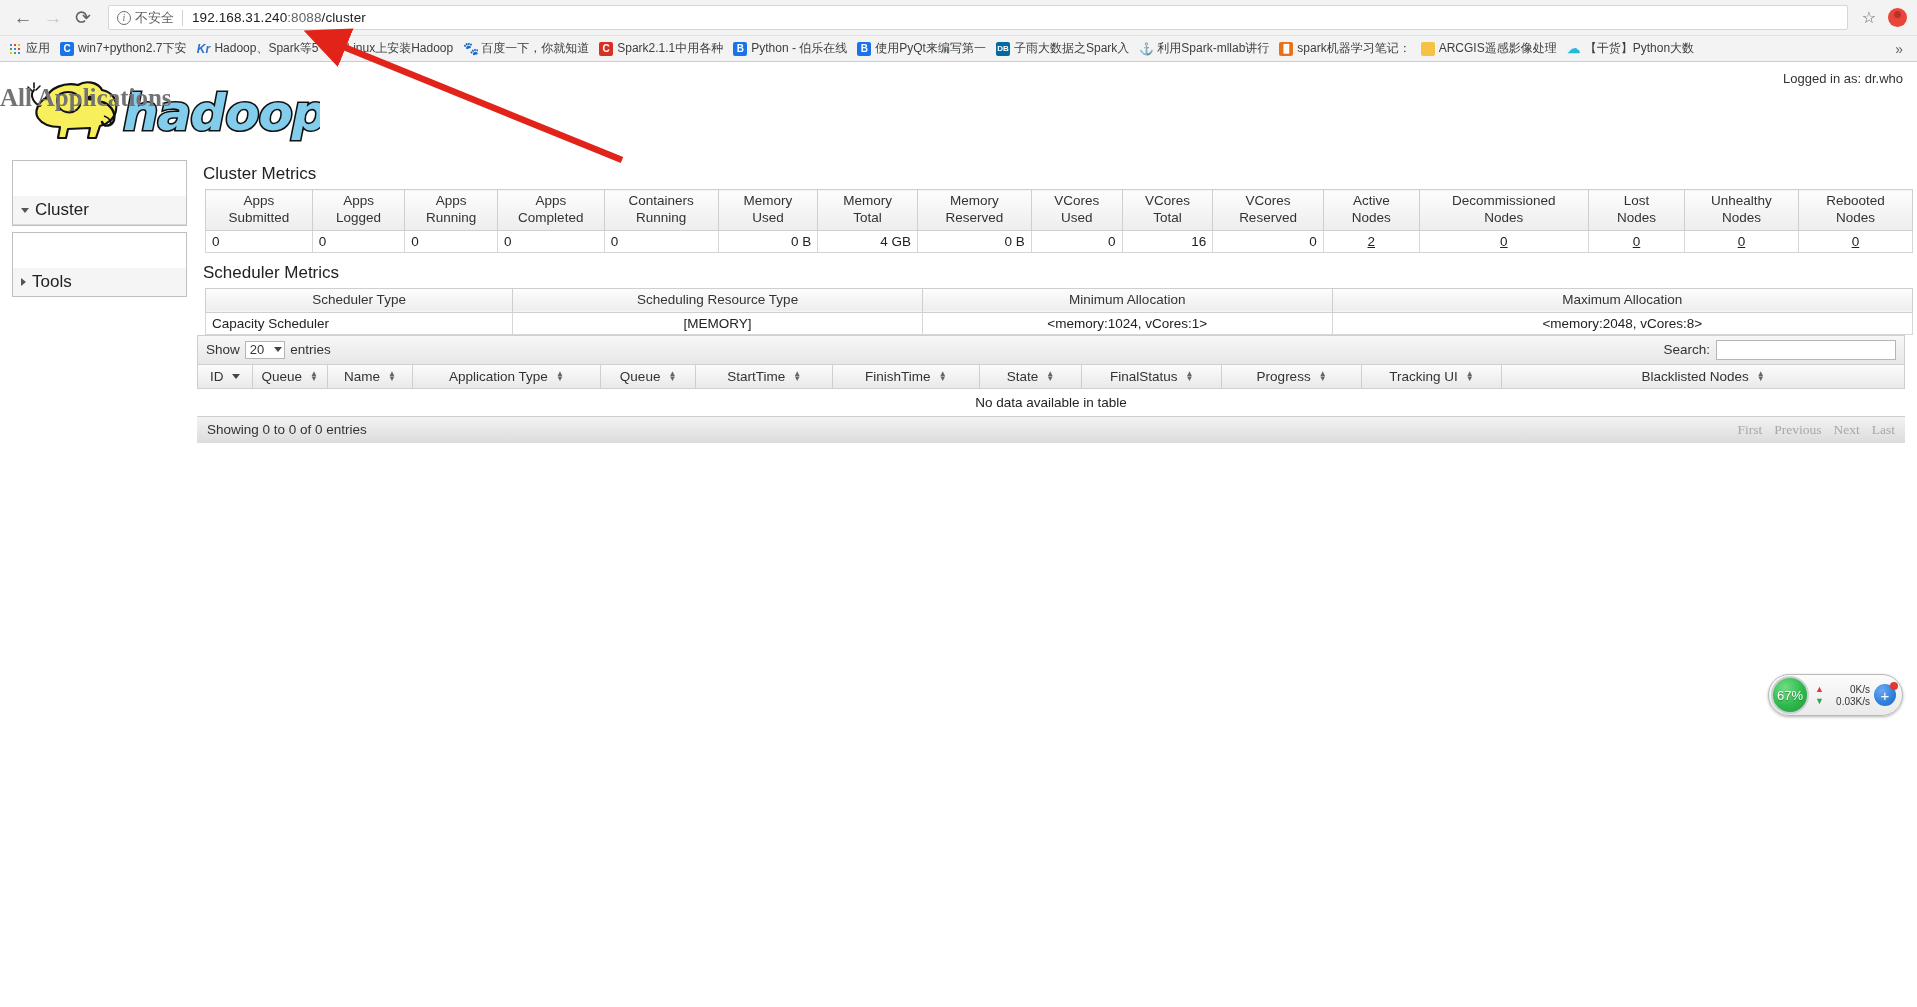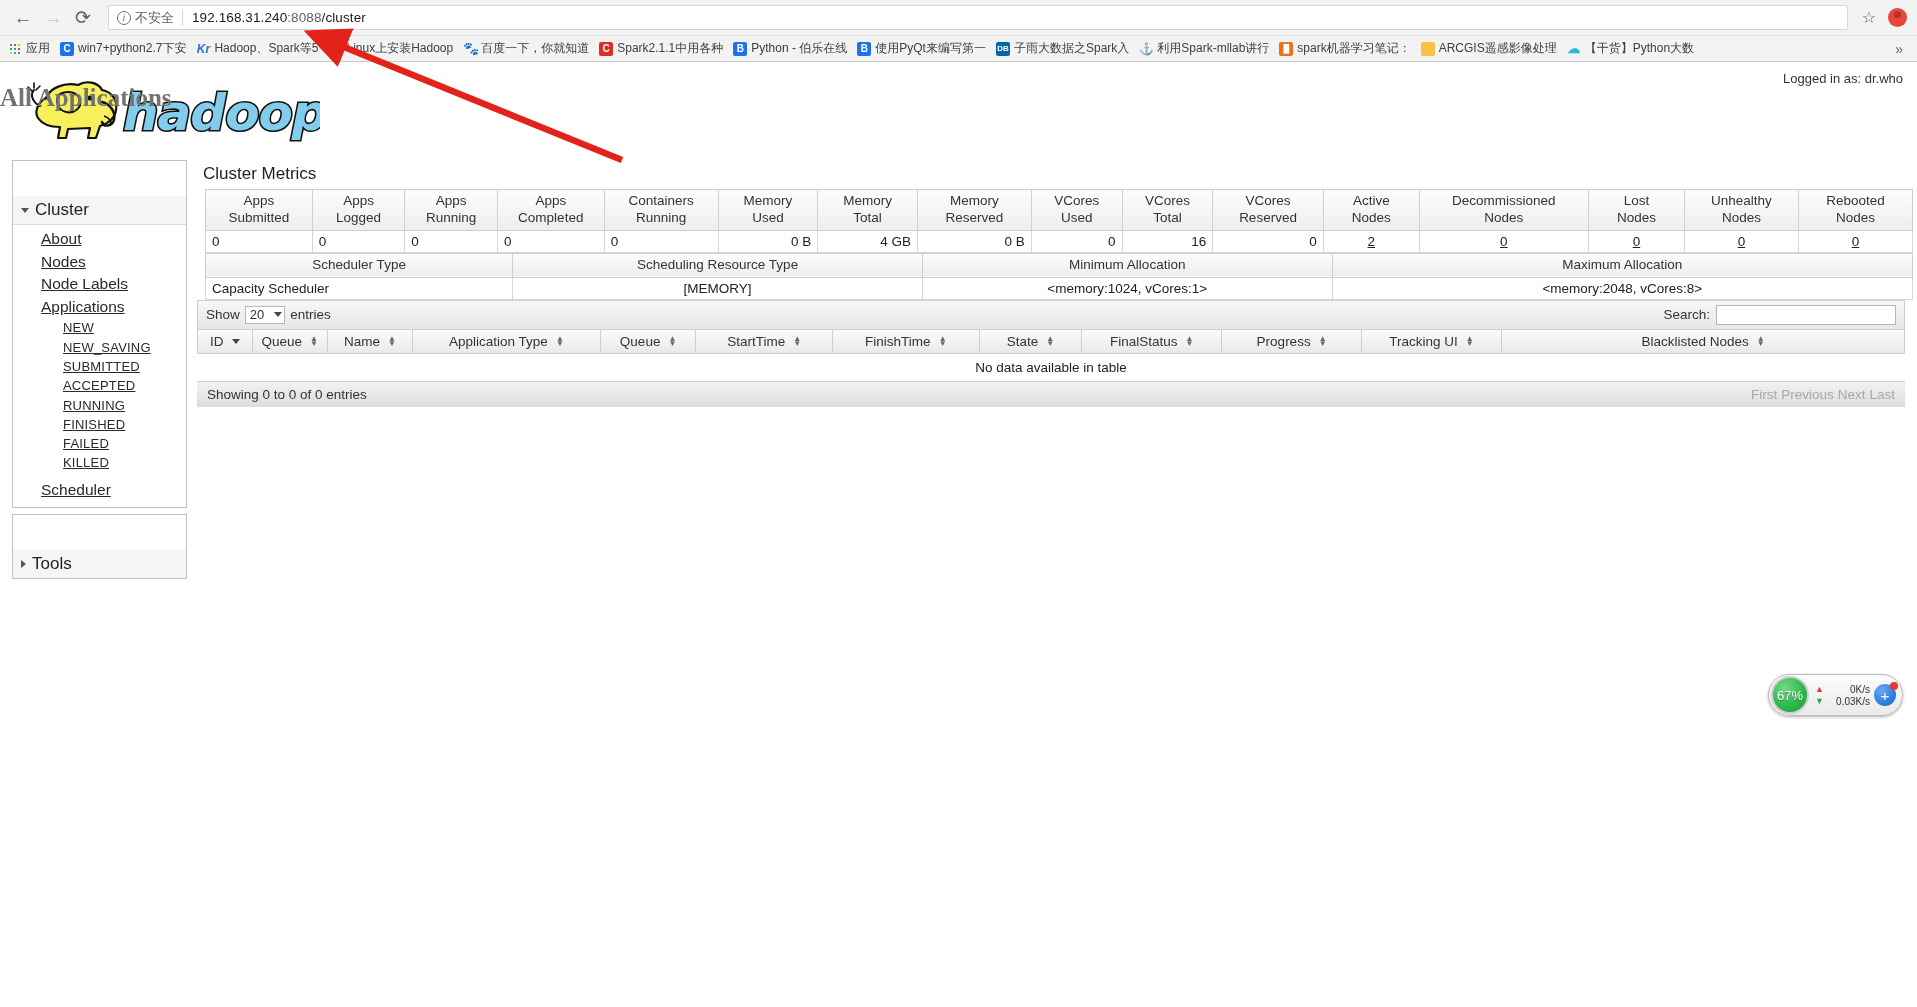--- a/index.html
+++ b/index.html
@@ -366,21 +366,21 @@
   #apps-footer {
     display: flex;
     align-items: center;
     justify-content: space-between;
     background: linear-gradient(to bottom, #f2f2f2 0%, #dcdcdc 100%);
     border-top: 1px solid #cfcfcf;
     padding: 5px 10px;
     font-size: 13.5px;
     color: #333;
   }
-  .pager { display: flex; gap: 4px; color: #a8a8a8; }
+  .pager { display: flex; gap: 12px; color: #a8a8a8; font-family: Liberation Serif, serif; }
 
   
   #annotation-arrow {
     position: absolute;
     left: 0; top: 0;
     pointer-events: none;
     width: 1917px; height: 1007px;
     z-index: 50;
   }
 
@@ -546,37 +546,20 @@
     <div id="logged-in">Logged in as: dr.who</div>
   </div>
 
   <div id="body-wrap">
 
     <div id="sidebar">
       <div class="side-panel">
         <div class="side-head">
           <span class="caret-down"></span>
           <span>Cluster</span>
-        </div>
-        <div class="side-body">
-          <a class="side-link">About</a>
-          <a class="side-link">Nodes</a>
-          <a class="side-link">Node Labels</a>
-          <a class="side-link">Applications</a>
-
-          <a class="side-link sub">NEW</a>
-          <a class="side-link sub">NEW_SAVING</a>
-          <a class="side-link sub">SUBMITTED</a>
-          <a class="side-link sub">ACCEPTED</a>
-          <a class="side-link sub">RUNNING</a>
-          <a class="side-link sub">FINISHED</a>
-          <a class="side-link sub">FAILED</a>
-          <a class="side-link sub">KILLED</a>
-
-          <a class="side-link" style="margin-top:6px">Scheduler</a>
         </div>
       </div>
 
       <div class="side-panel">
         <div class="side-head collapsed">
           <span class="caret-right"></span>
           <span>Tools</span>
         </div>
       </div>
     </div>
@@ -639,20 +622,21 @@
             <td class="num r">0</td>
             <td class="ctr"><u>2</u></td>
             <td class="ctr"><u>0</u></td>
             <td class="ctr"><u>0</u></td>
             <td class="ctr"><u>0</u></td>
             <td class="ctr"><u>0</u></td>
           </tr>
         </tbody>
       </table>
 
+      <div class="section-title" style="margin-top:10px">Scheduler Metrics</div>
 
       <table class="metrics">
         <colgroup>
             <col style="width:18%">
             <col style="width:24%">
             <col style="width:24%">
             <col style="width:34%">
           </colgroup>
         <thead>
           <tr>

